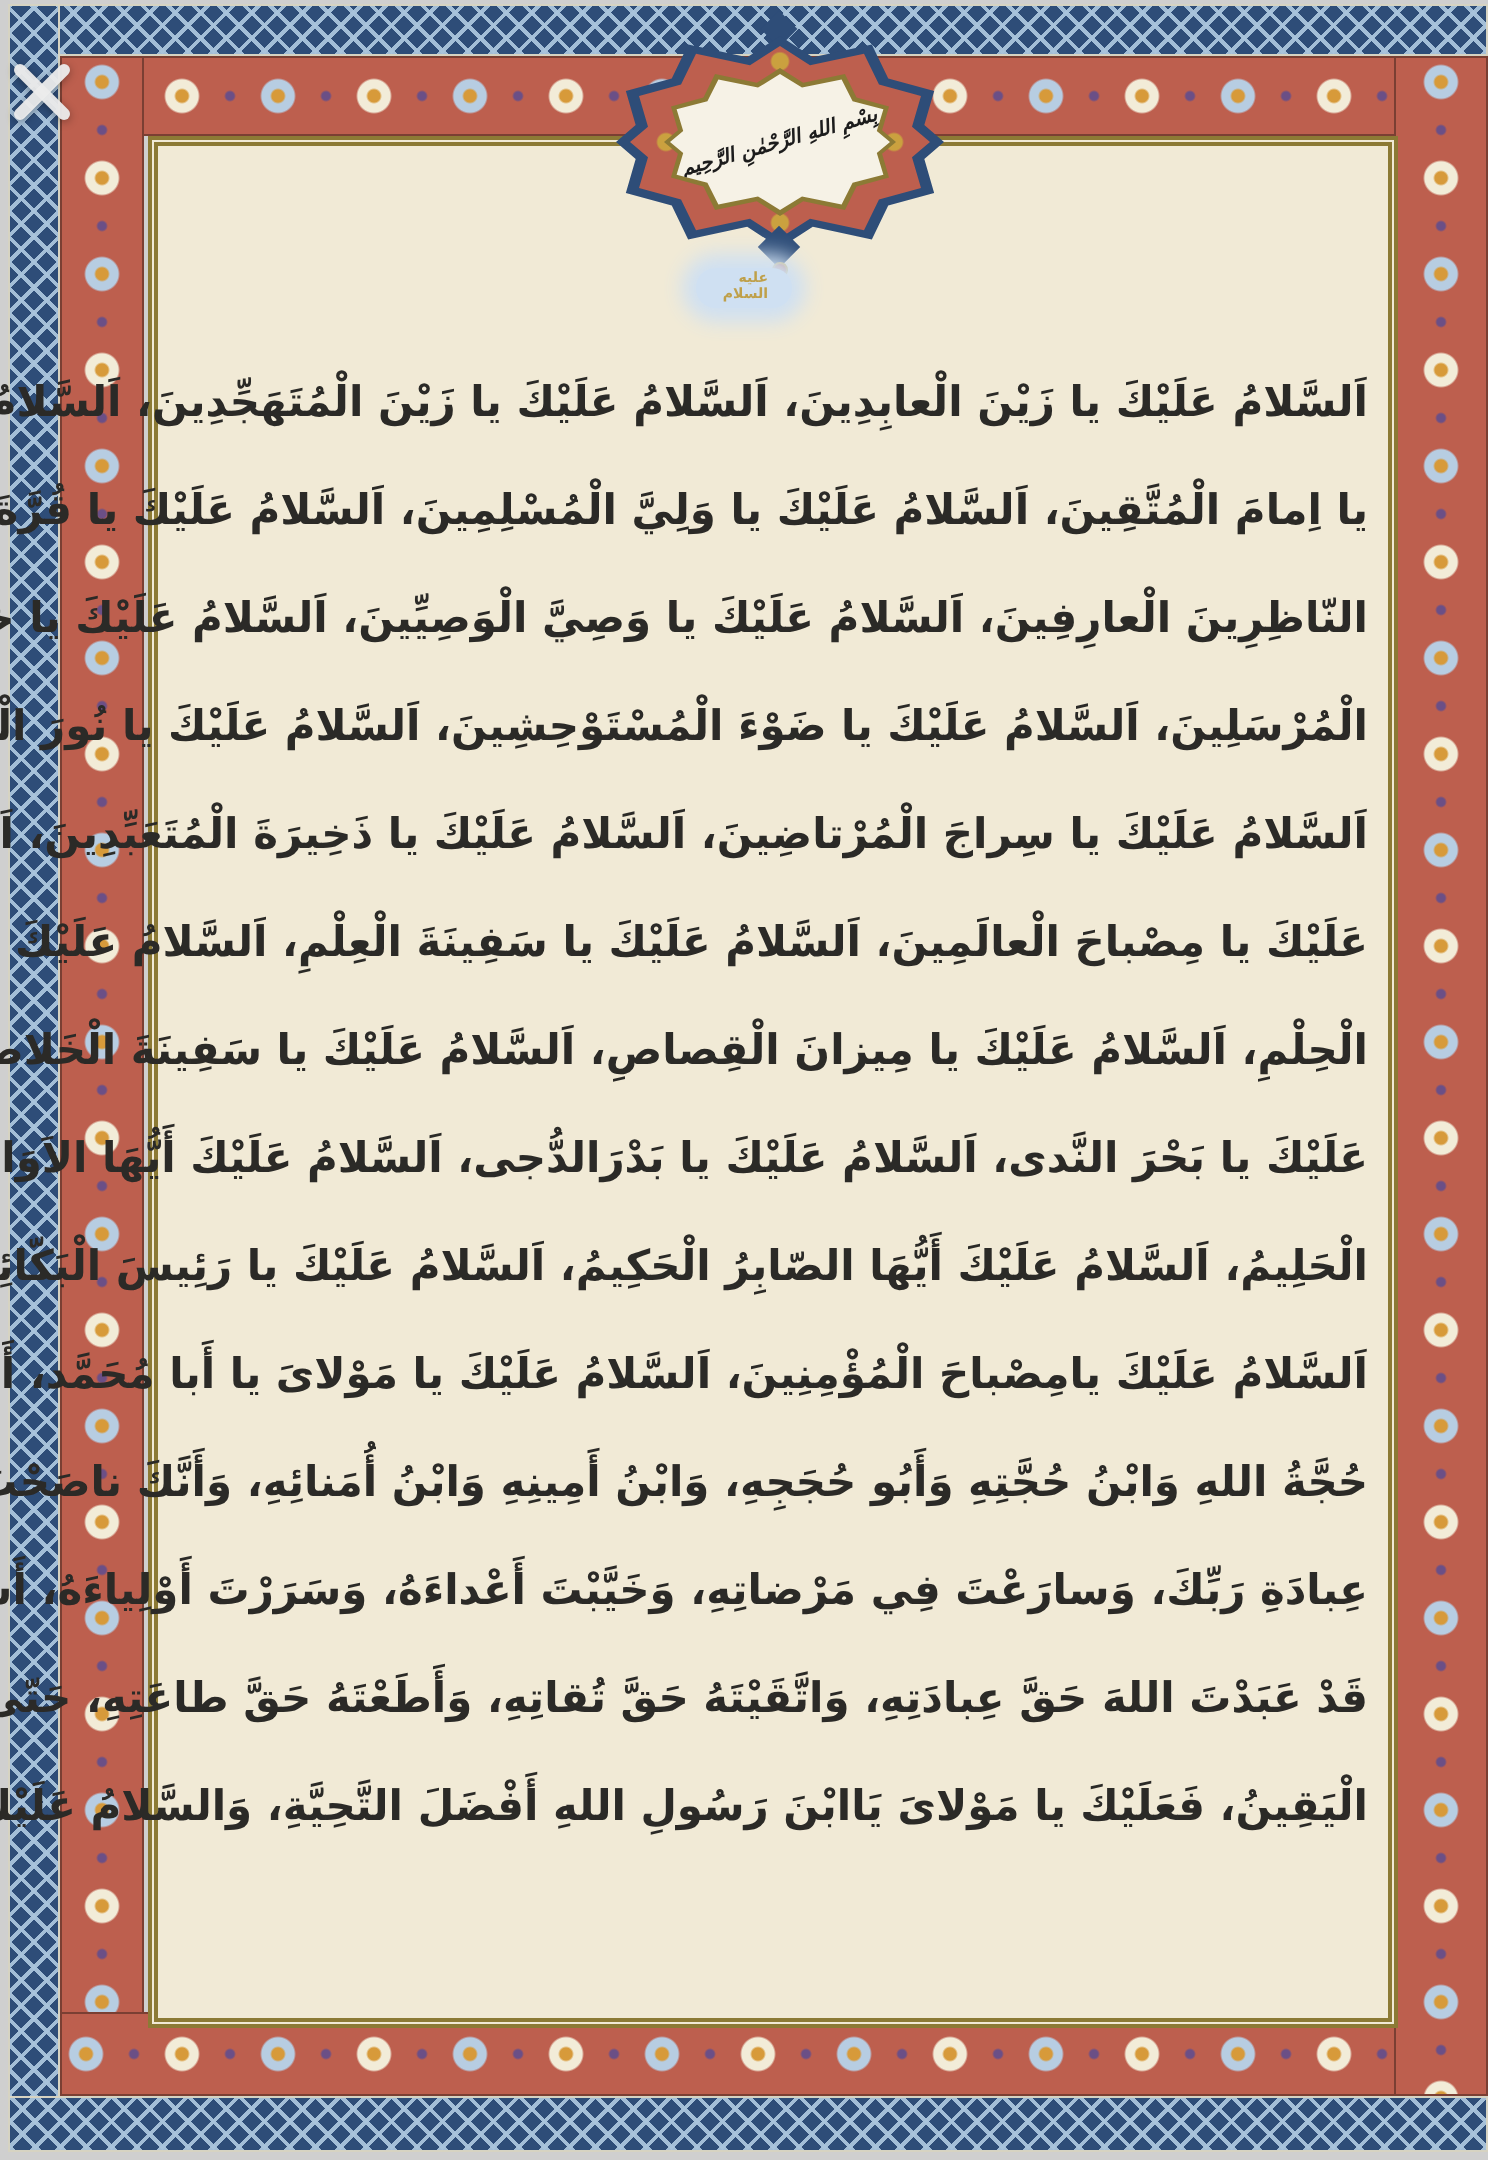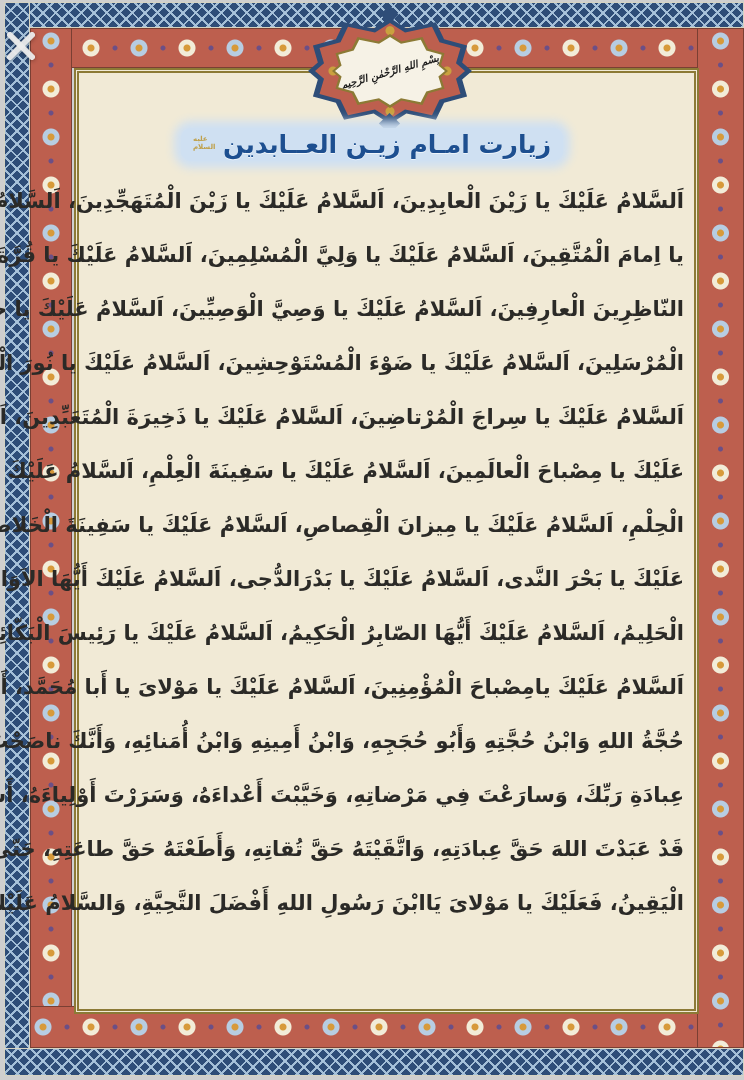--- a/index.html
+++ b/index.html
@@ -98,21 +98,21 @@
     box-shadow:0 0 10px 7px var(--title-highlight);
     border-radius:10px;padding:2px 12px;
   }
   .title-text{
     color:var(--title-color);
     font-size:25px;font-weight:bold;
     text-shadow:0 1px 0 rgba(255,255,255,.6);
   }
   .honorific{
     display:inline-block;width:24px;
-    font-size:7px;line-height:1.1;text-align:left;
+    font-size:7px;line-height:1.1;text-align:right;
     color:#bfa04a;font-weight:bold;
   }
   
   .body-text{
     position:absolute;left:90px;right:60px;top:174px;bottom:80px;
     direction:rtl;color:var(--text-color);
   }
   .line{
     font-size:21px;font-weight:bold;line-height:54px;height:54px;
     text-align:justify;text-align-last:justify;
@@ -147,21 +147,20 @@
   <div class="m-layer m-gold"></div>
   <div class="m-layer m-white">
     <span class="bismillah">بِسْمِ اللهِ الرَّحْمٰنِ الرَّحِيمِ</span>
   </div>
 </div>
 <div class="m-pendant"></div>
 <div class="m-drop"></div>
 
 <div class="title-row">
   <span class="title-chip">
-    <span class="title-text">زيارت امـام زيـن العــابدين</span>
     <span class="honorific">عليه السلام</span>
   </span>
 </div>
 
 <div class="body-text">
   <div class="line">اَلسَّلامُ عَلَيْكَ يا زَيْنَ الْعابِدِينَ، اَلسَّلامُ عَلَيْكَ يا زَيْنَ الْمُتَهَجِّدِينَ، اَلسَّلامُ عَلَيْكَ</div>
   <div class="line">يا اِمامَ الْمُتَّقِينَ، اَلسَّلامُ عَلَيْكَ يا وَلِيَّ الْمُسْلِمِينَ، اَلسَّلامُ عَلَيْكَ يا قُرَّةَ عَيْنِ</div>
   <div class="line">النّاظِرِينَ الْعارِفِينَ، اَلسَّلامُ عَلَيْكَ يا وَصِيَّ الْوَصِيِّينَ، اَلسَّلامُ عَلَيْكَ يا خازِنَ وَصايَا</div>
   <div class="line">الْمُرْسَلِينَ، اَلسَّلامُ عَلَيْكَ يا ضَوْءَ الْمُسْتَوْحِشِينَ، اَلسَّلامُ عَلَيْكَ يا نُورَ الْمُجْتَهِدِينَ،</div>
   <div class="line">اَلسَّلامُ عَلَيْكَ يا سِراجَ الْمُرْتاضِينَ، اَلسَّلامُ عَلَيْكَ يا ذَخِيرَةَ الْمُتَعَبِّدِينَ، اَلسَّلامُ</div>

